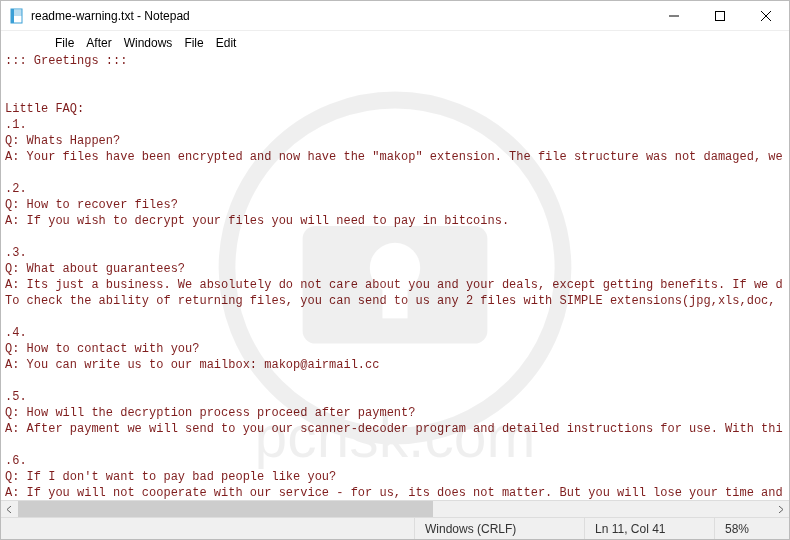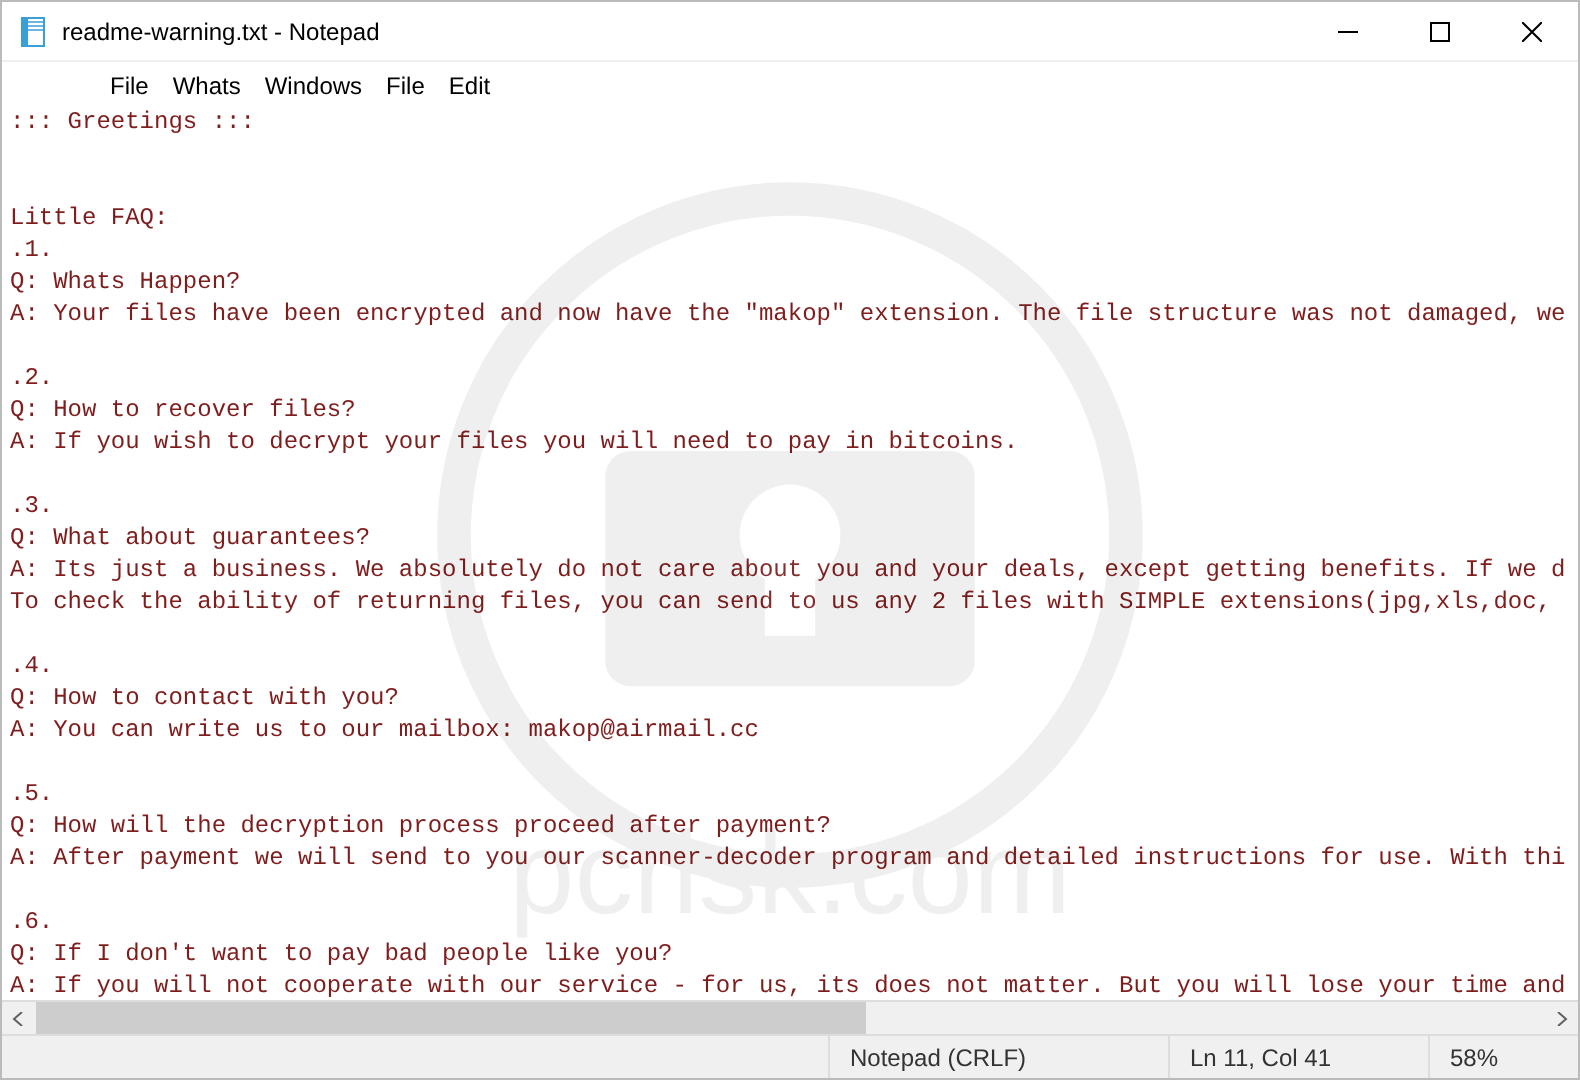--- a/index.html
+++ b/index.html
@@ -154,21 +154,21 @@
       <div class="win-btn close">
         <svg viewBox="0 0 10 10">
             <path d="M0 0L10 10M10 0L0 10" stroke="#000" stroke-width="1"></path>
           </svg>
       </div>
     </div>
   </div>
 
   <div class="menubar">
     <span class="menu-item">File</span>
-    <span class="menu-item">Whats</span>
+    <span class="menu-item">After</span>
     <span class="menu-item">Windows</span>
     <span class="menu-item">File</span>
     <span class="menu-item">Edit</span>
   </div>
 
   <div class="text-area">
     <div class="text-content" id="text-content">::: Greetings :::
 
 
 Little FAQ:
@@ -208,21 +208,21 @@
       <div class="sb-btn">
         <svg width="7" height="7" viewBox="0 0 7 7">
             <path d="M2 0L6 3.5L2 7" fill="none" stroke="#606060" stroke-width="1"></path>
           </svg>
       </div>
     </div>
   </div>
 
   <div class="statusbar">
     <div class="status-spacer"></div>
-    <div class="status-cell" style="width:170px">Notepad (CRLF)</div>
+    <div class="status-cell" style="width:170px">Windows (CRLF)</div>
     <div class="status-cell" style="width:130px">Ln 11, Col 41</div>
     <div class="status-cell" style="width:75px">58%</div>
   </div>
 
 </div>
 
 <div class="watermark">
   <svg width="420" height="420" viewBox="0 0 100 100">
     <circle cx="50" cy="50" r="40" fill="none" stroke="#000" stroke-width="4"></circle>
     <rect x="28" y="40" width="44" height="28" rx="3" fill="#000"></rect>

